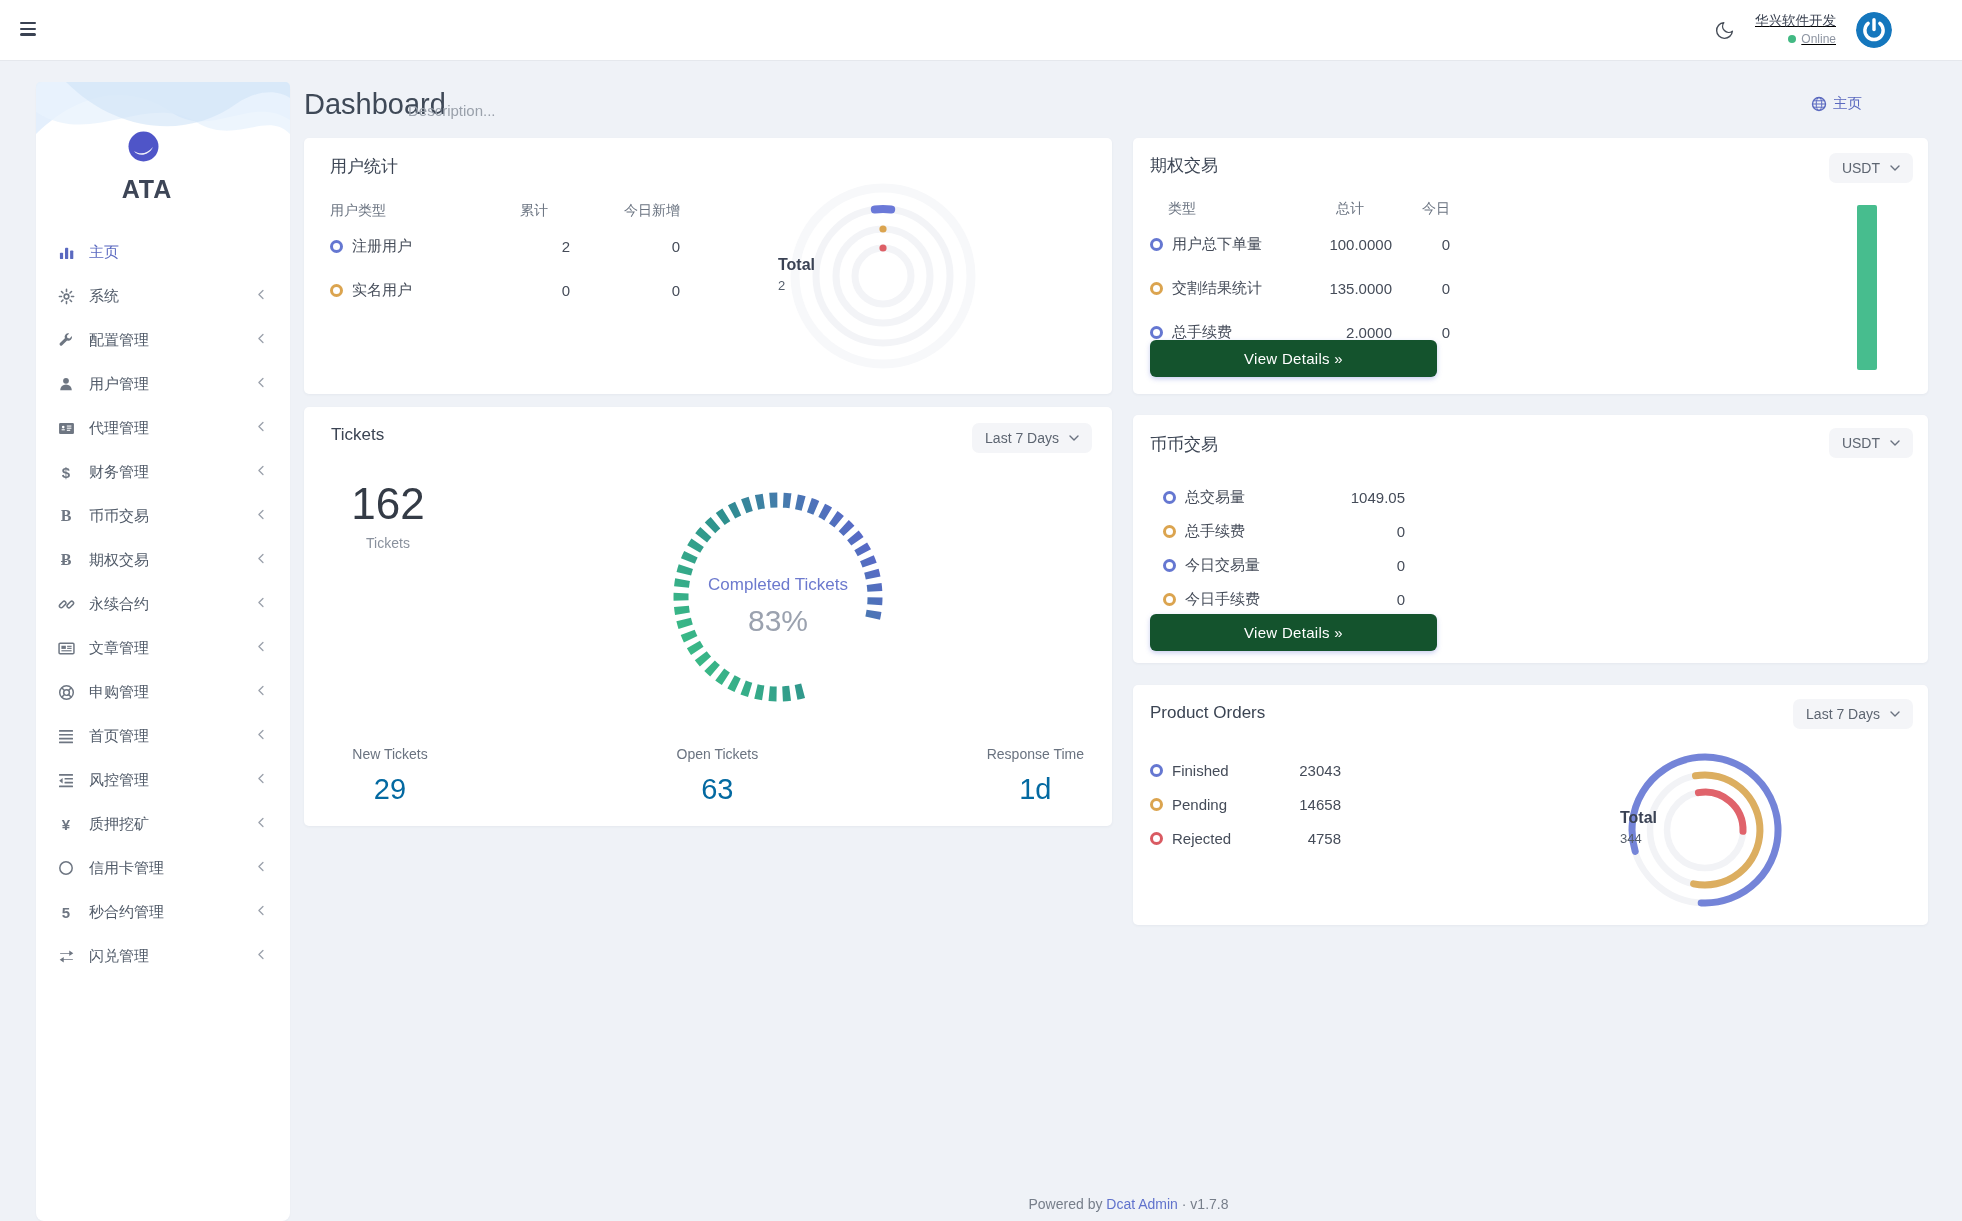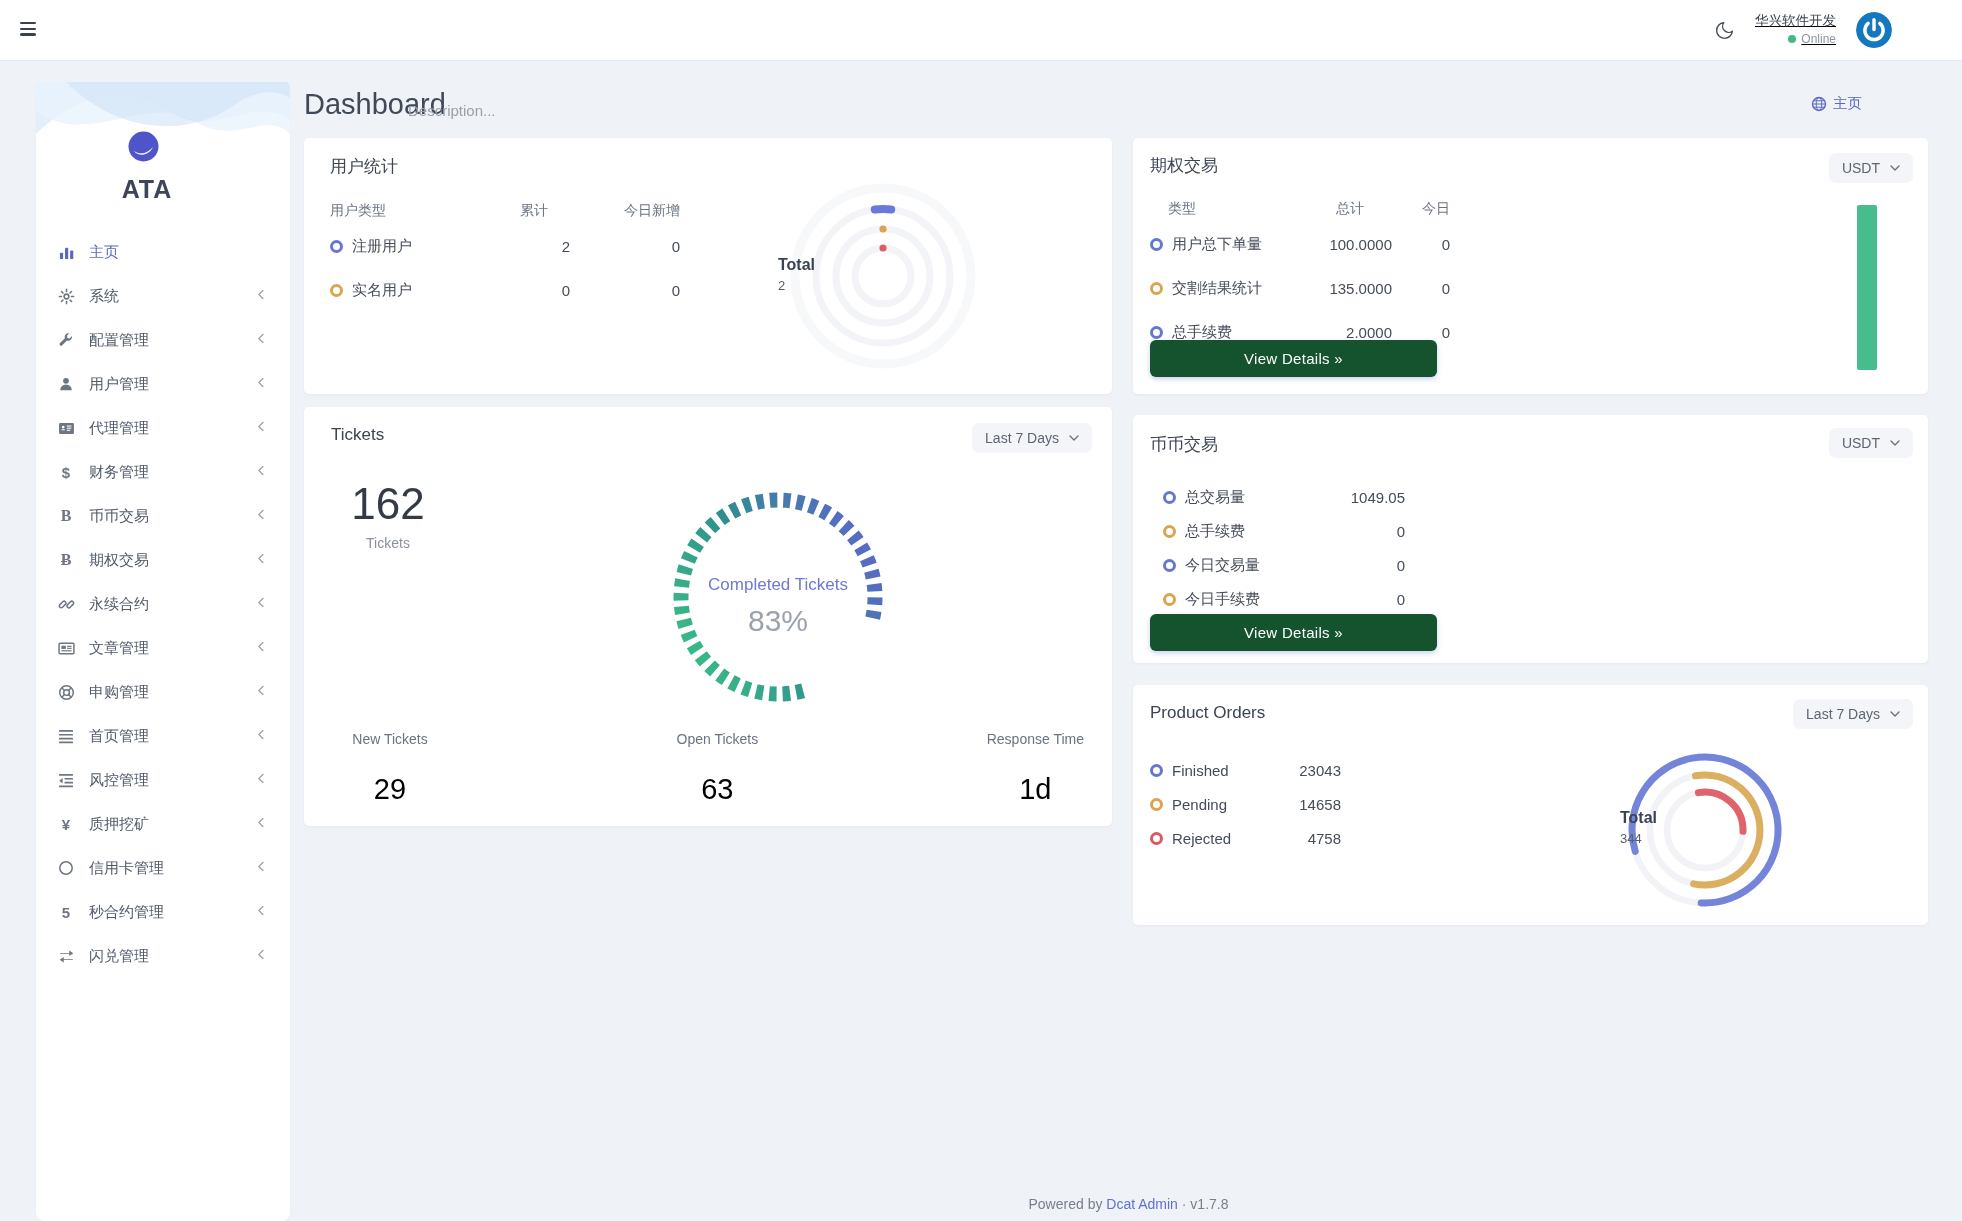--- a/index.html
+++ b/index.html
@@ -84,21 +84,21 @@
   
   .tk-count{position:absolute;left:26px;top:72px;width:116px;text-align:center;}
   .tk-count .v{font-size:44px;color:#343b46;}
   .tk-count .l{font-size:14px;color:#8a919d;margin-top:6px;}
   .gauge-center{position:absolute;left:294px;top:168px;width:360px;text-align:center;}
   .gauge-center .g1{font-size:17px;color:#6d7ace;}
   .gauge-center .g2{font-size:30px;color:#9ba2af;margin-top:9px;}
   .tk-stats{position:absolute;left:28px;right:28px;bottom:20px;display:flex;justify-content:space-between;}
   .tk-stat{text-align:center;}
   .tk-stat .l{font-size:14px;color:#6a7380;}
-  .tk-stat .v{font-size:29px;color:#000000;margin-top:26px;}
+  .tk-stat .v{font-size:29px;color:#0369a1;margin-top:11px;}
   .tk-stat.s1{width:116px;}
 
   .green-bar{position:absolute;left:724px;top:67px;width:20px;height:165px;background:#47bd8e;border-radius:2px;}
 
   
   .footer{position:absolute;left:295px;right:0;bottom:9px;text-align:center;font-size:14px;color:#767e8a;}
   .footer a{color:#6072cc;text-decoration:none;cursor:pointer;}
 </style>
 </head>
 <body>

